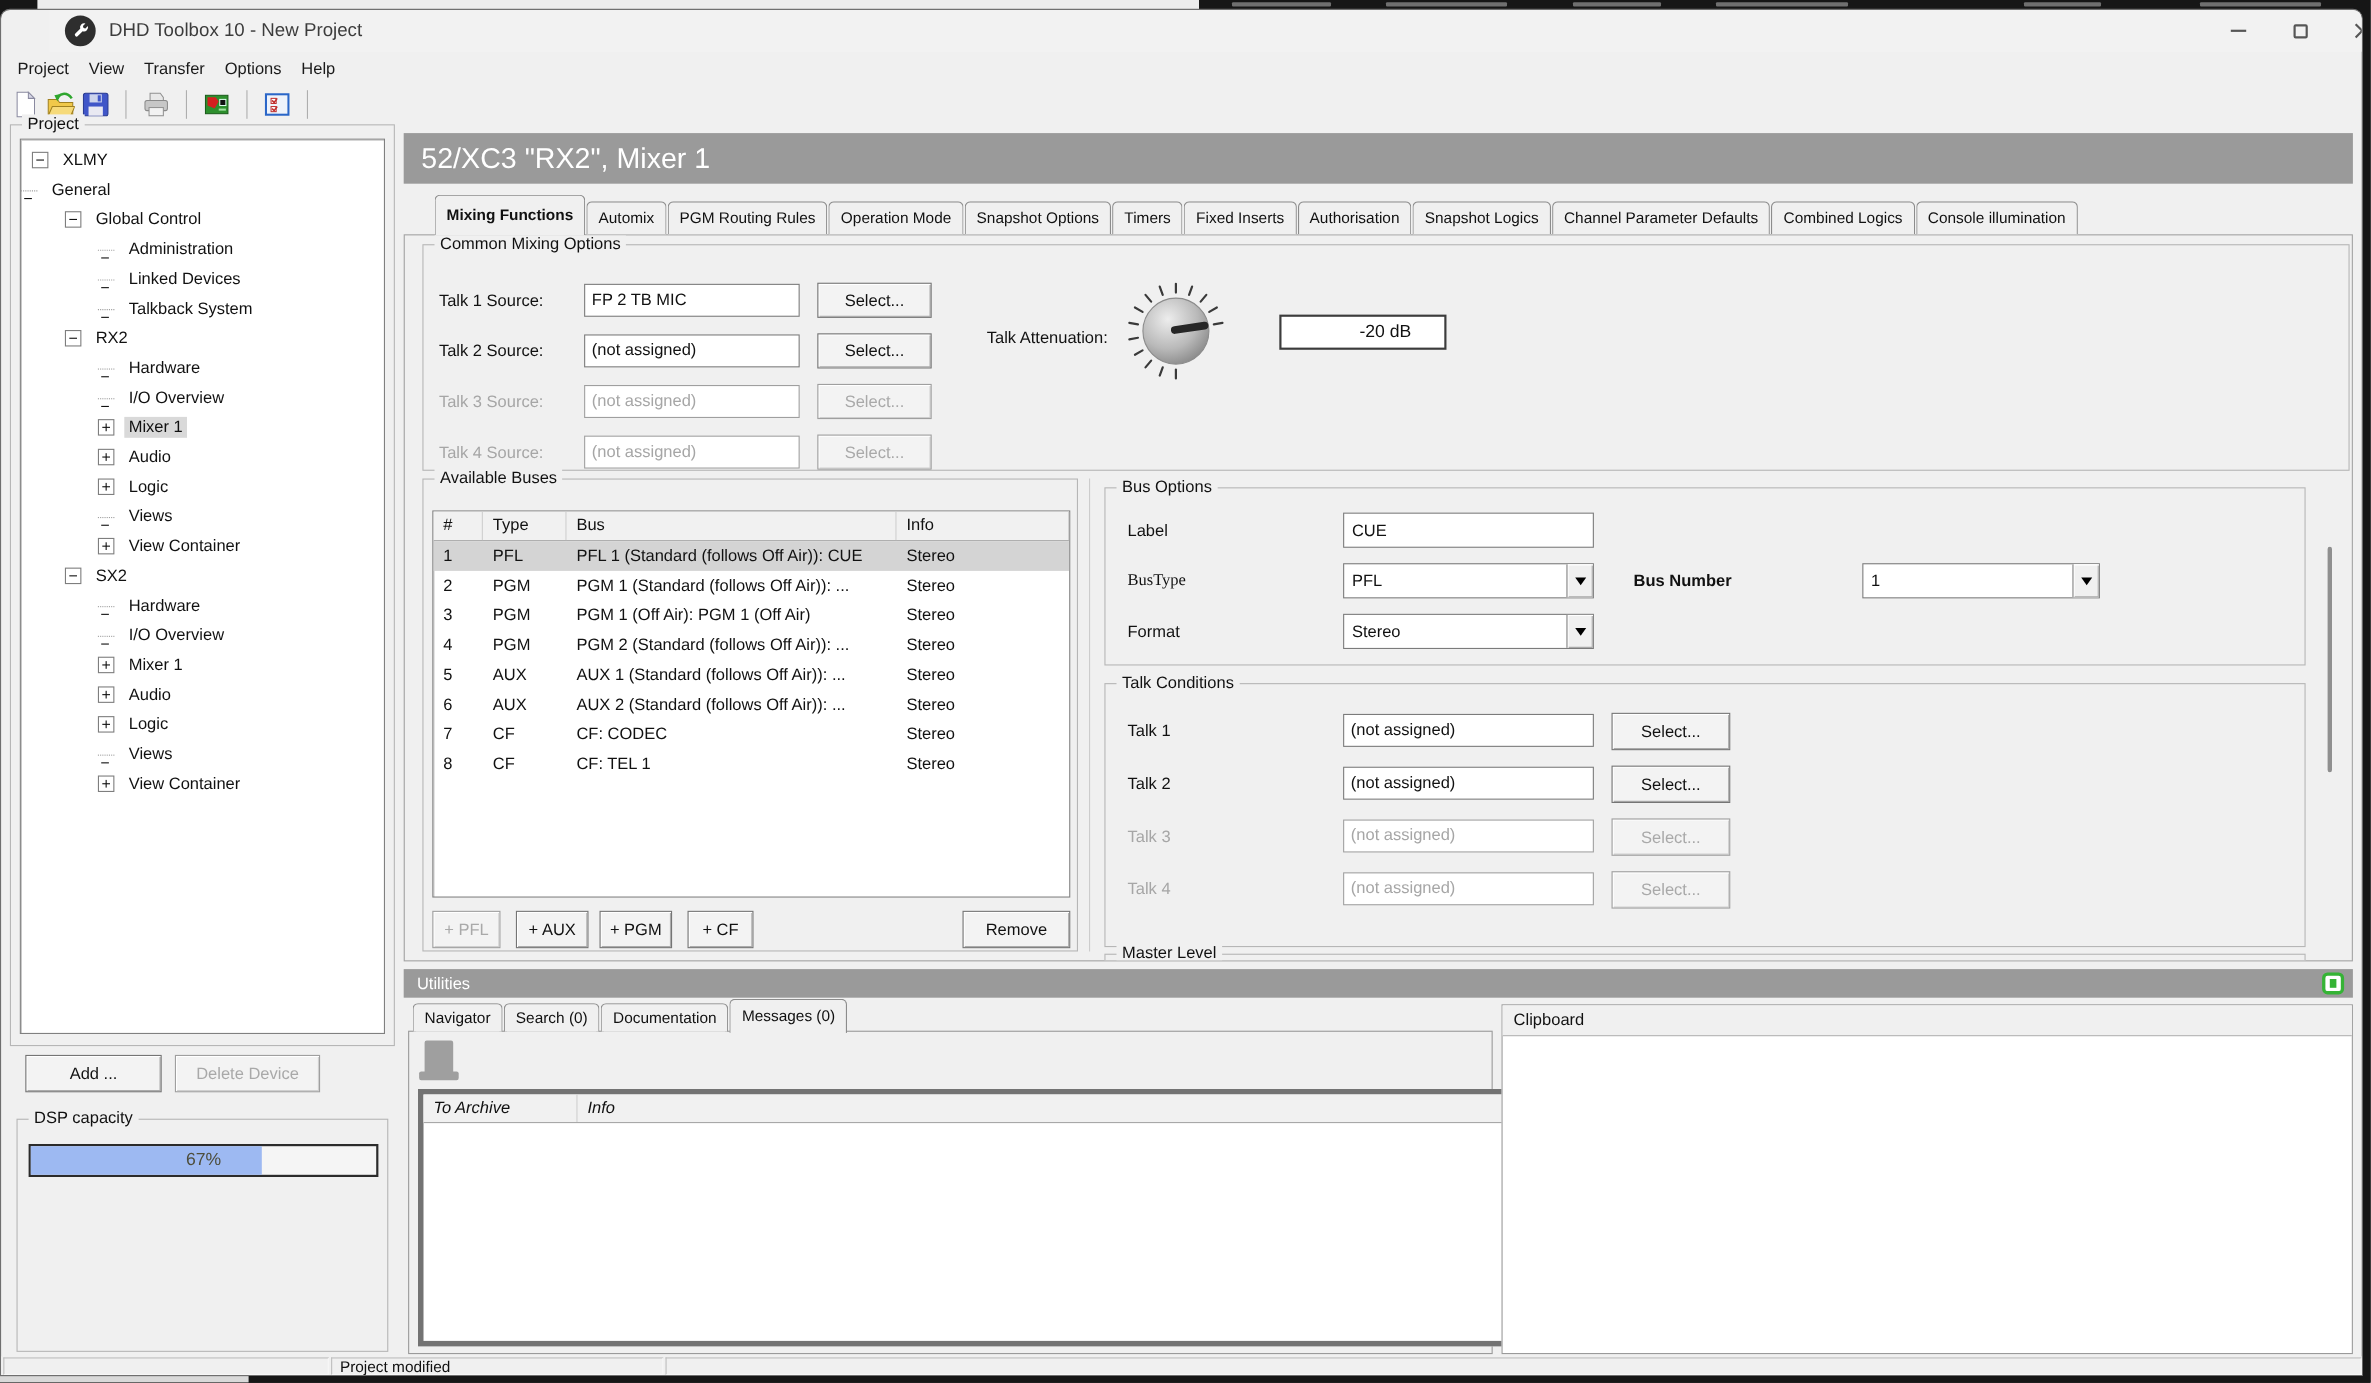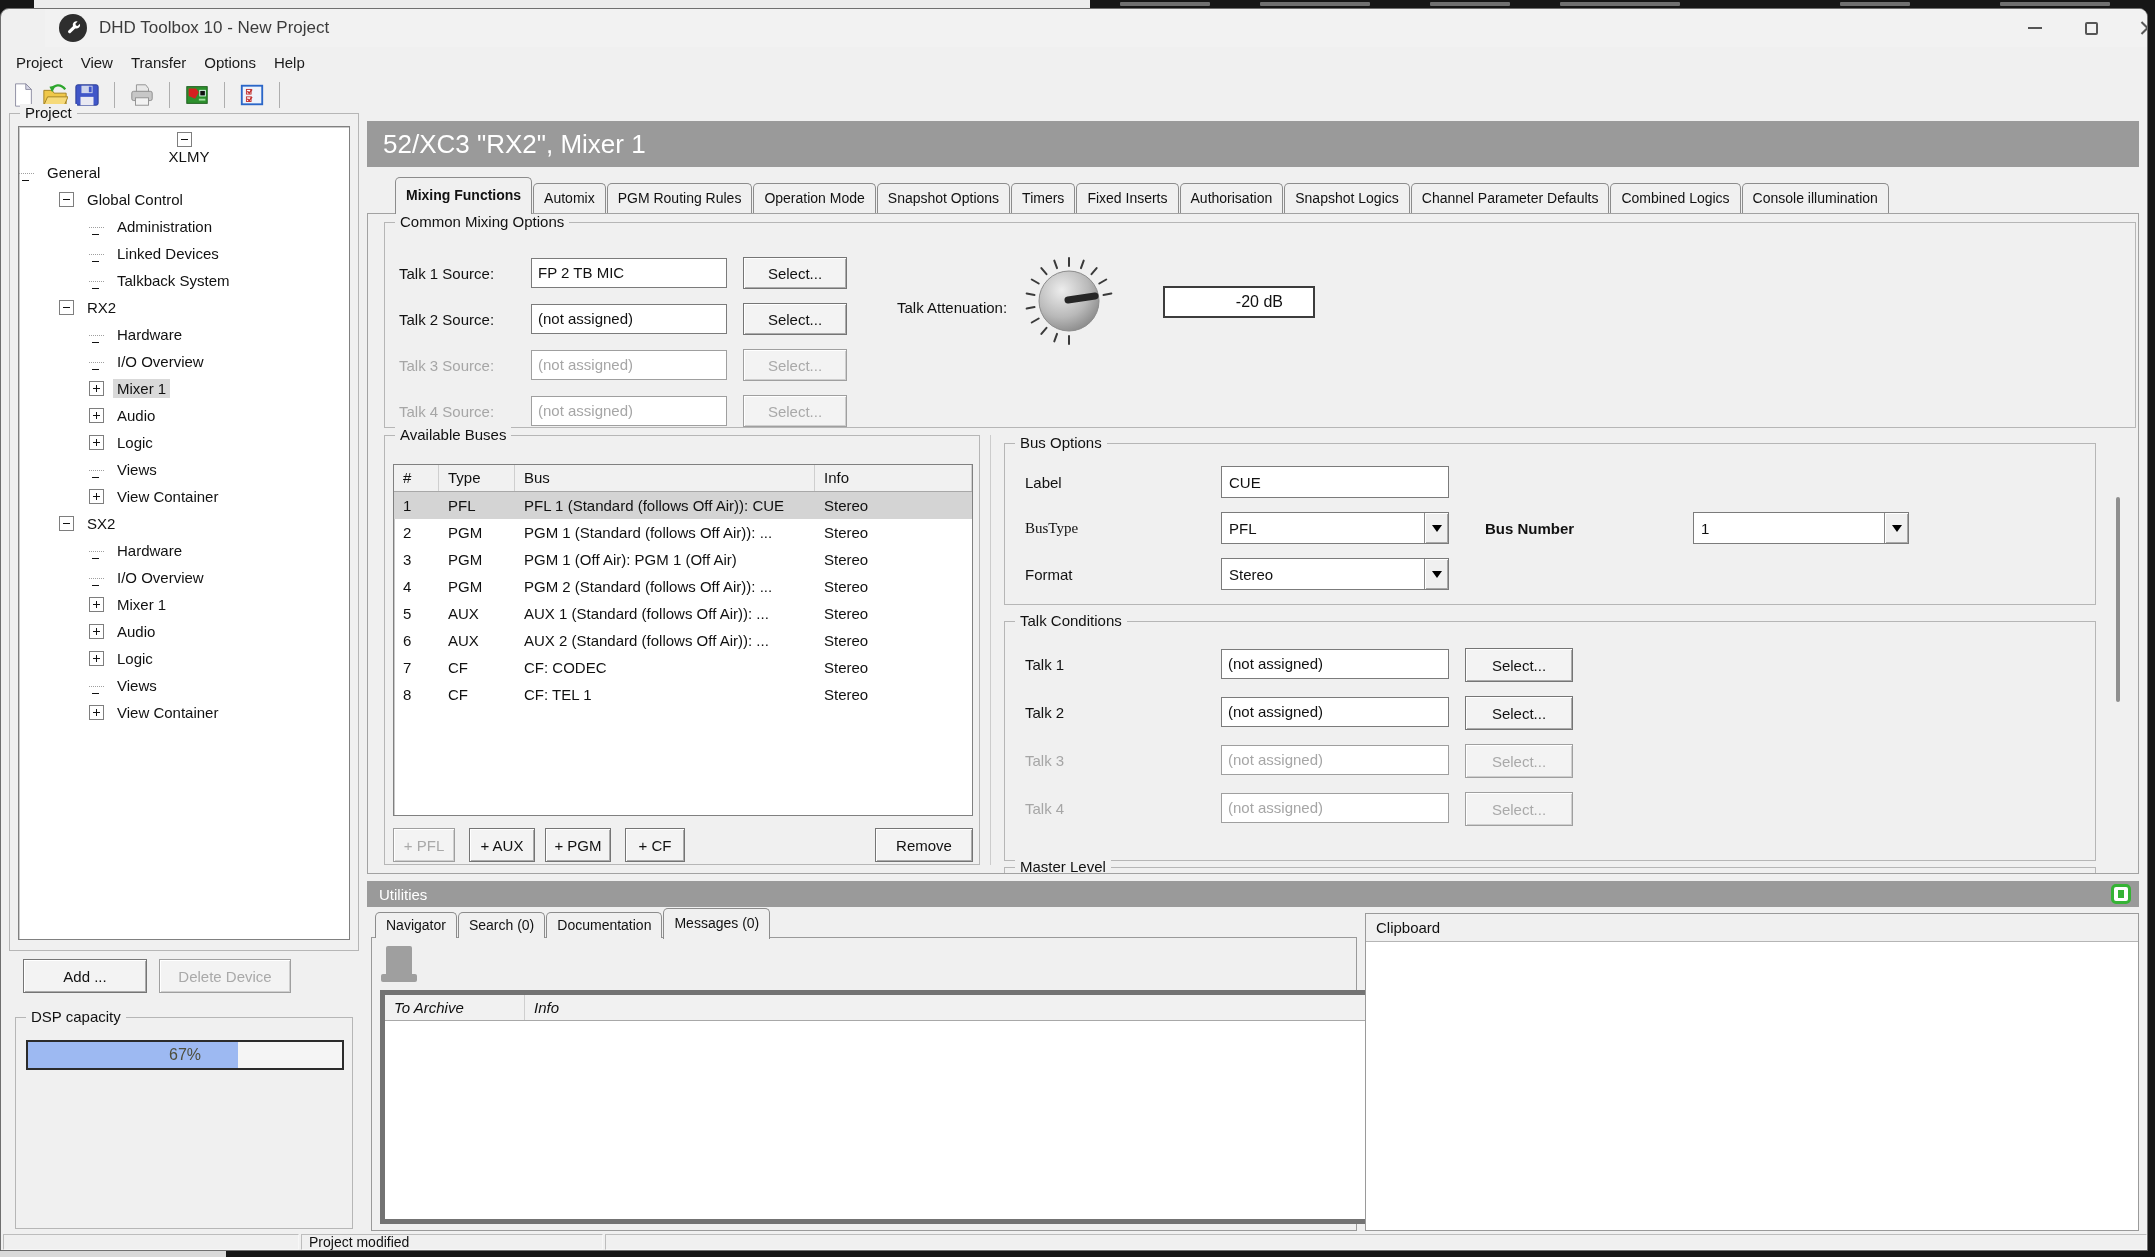--- a/index.html
+++ b/index.html
@@ -239,21 +239,21 @@
             <rect x="8" y="16" width="5" height="5" fill="#fff" stroke="#c03030"></rect>
             <path d="M9 18l2 2 3-4" fill="none" stroke="#c03030" stroke-width="1.6"></path>
           </svg>
       </div>
       <div class="tsep"></div>
     </div>
 
     <div class="group" style="left:8px;top:104px;width:350px;height:838px;">
       <span class="legend">Project</span>
       <div class="tree-box">
-          <div class="tree-row" style="padding-left: 10px; flex-direction: column;">
+          <div class="tree-row" style="padding-left: 10px;">
             <span class="exp minus"></span>
             <span class="tlbl">XLMY</span>
           </div>
           <div class="tree-row" style="">
             <span class="exp stub"></span>
             <span class="tlbl">General</span>
           </div>
           <div class="tree-row" style="padding-left: 40px;">
             <span class="exp minus"></span>
             <span class="tlbl">Global Control</span>

